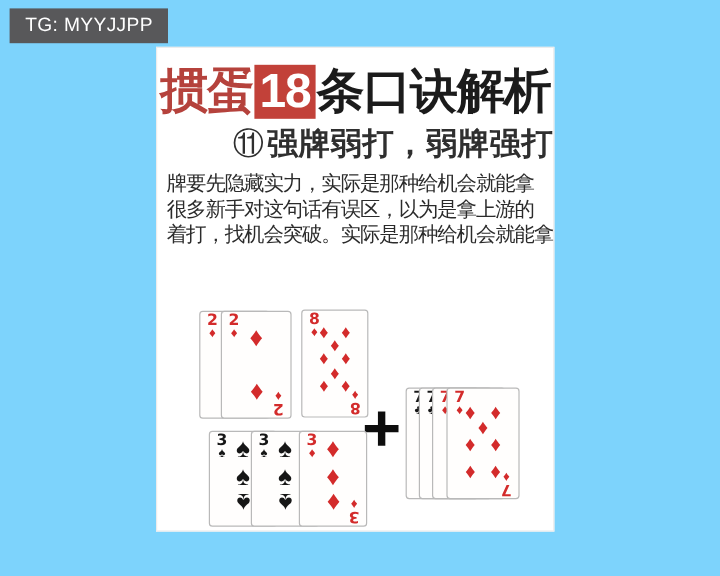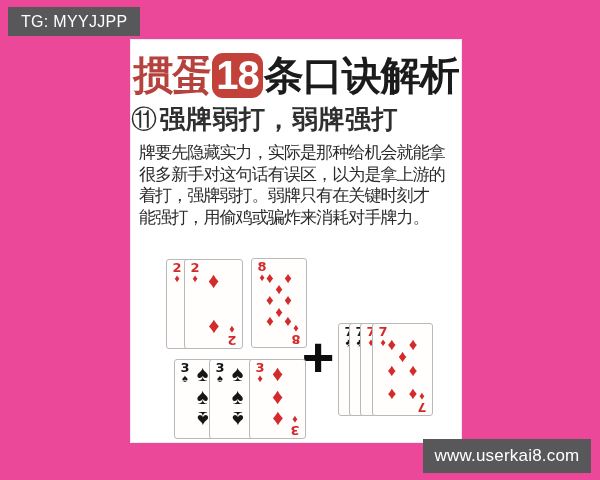--- a/index.html
+++ b/index.html
@@ -1,35 +1,35 @@
 <!DOCTYPE html>
 <html><head>
 <meta charset="utf-8">
 <style>
   * { margin:0; padding:0; box-sizing:border-box; }
   html,body { background:#ffffff; }
   body { font-family:"Liberation Sans", sans-serif; }
-  .page { position:relative; width:600px; height:480px; background:#ec4899; overflow:hidden; }
+  .page { position:relative; width:600px; height:480px; background:#7dd3fc; overflow:hidden; }
 
   
   .badge { position:absolute; background:#58585a; color:#ffffff; display:flex; align-items:center; }
   .badge-top { left:8px; top:7px; width:132px; height:29px; padding-left:13px; font-size:16px; letter-spacing:0.3px; }
   .badge-bottom { left:423px; top:439px; width:168px; height:34px; justify-content:center; font-size:17px; letter-spacing:0.2px; }
 
   
   .panel { position:absolute; left:130px; top:39px; width:332px; height:404px; background:#ffffff;
            border:1px solid #ececec; overflow:hidden; }
 
   .title { position:absolute; top:8px; left:0; width:100%; text-align:center; font-size:40px; font-weight:700;
            letter-spacing:-1px; white-space:nowrap; }
   .title .t-red { color:#b5423c; }
-  .title .t-box { display:inline-block; background:#c24139; color:#ffffff; padding:0 4px; margin:0 1px;border-radius:11px; }
+  .title .t-box { display:inline-block; background:#c24139; color:#ffffff; padding:0 4px; margin:0 1px; }
   .title .t-dark { color:#1b1b1b; }
 
-  .subtitle { position:absolute; top:62px; left:0; width:100%; text-align:left; font-size:26px; font-weight:700;
+  .subtitle { position:absolute; top:62px; left:0; width:100%; text-align:right; font-size:26px; font-weight:700;
               color:#2f2f2f; letter-spacing:0.5px; white-space:nowrap;font-family:Liberation Serif, serif; }
   .subtitle .num { font-weight:400; margin-right:2px; }
 
   .body-text { position:absolute; top:102px; left:8px; width:318px; color:#2b2b2b; }
   .body-text .line { font-size:17px; line-height:21.7px; letter-spacing:-0.9px; white-space:nowrap; }
 
   
   .card { position:absolute; background:#fffefd; border:1px solid #b9b9b9; border-radius:3px; }
   .idx { position:absolute; top:2px; left:3px; width:14px; text-align:center; line-height:0.95; }
   .idx .r { display:block; font-size:13px; font-weight:700; font-family:"DejaVu Sans", sans-serif; }
@@ -60,22 +60,21 @@
 
   <div class="panel">
 
     <div class="title"><span class="t-red">掼蛋</span><span class="t-box">18</span><span class="t-dark">条口诀解析</span></div>
 
     <div class="subtitle"><span class="num">⑪</span><span>强牌弱打，弱牌强打</span></div>
 
     <div class="body-text">
       <div class="line">牌要先隐藏实力，实际是那种给机会就能拿</div>
       <div class="line">很多新手对这句话有误区，以为是拿上游的</div>
-      <div class="line">着打，强牌弱打。弱牌只有在关键时刻才</div>
-      <div class="line">能强打，用偷鸡或骗炸来消耗对手牌力。</div>
+      <div class="line">着打，找机会突破。实际是那种给机会就能拿</div>
     </div>
 
     <div class="card c-red pips-xl" style="left:35px;top:219px;width:59px;height:90px;z-index:1">
       <div class="idx">
           <span class="r">2</span>
           <span class="s">♦</span>
         </div>
       <div class="pipbox">
           <span class="pip red" style="left: 50%; top: 24%;">♦</span>
           <span class="pip red inv" style="left: 50%; top: 76%;">♦</span>
@@ -217,17 +216,14 @@
           <span class="pip red inv" style="left: 68%; top: 77%;">♦</span>
         </div>
       <div class="idx br">
           <span class="r">7</span>
           <span class="s">♦</span>
         </div>
     </div>
 
   </div>
 
-  <div class="badge badge-bottom">
-    <span>www.userkai8.com</span>
-  </div>
 
 </div>
 
 </body></html>

